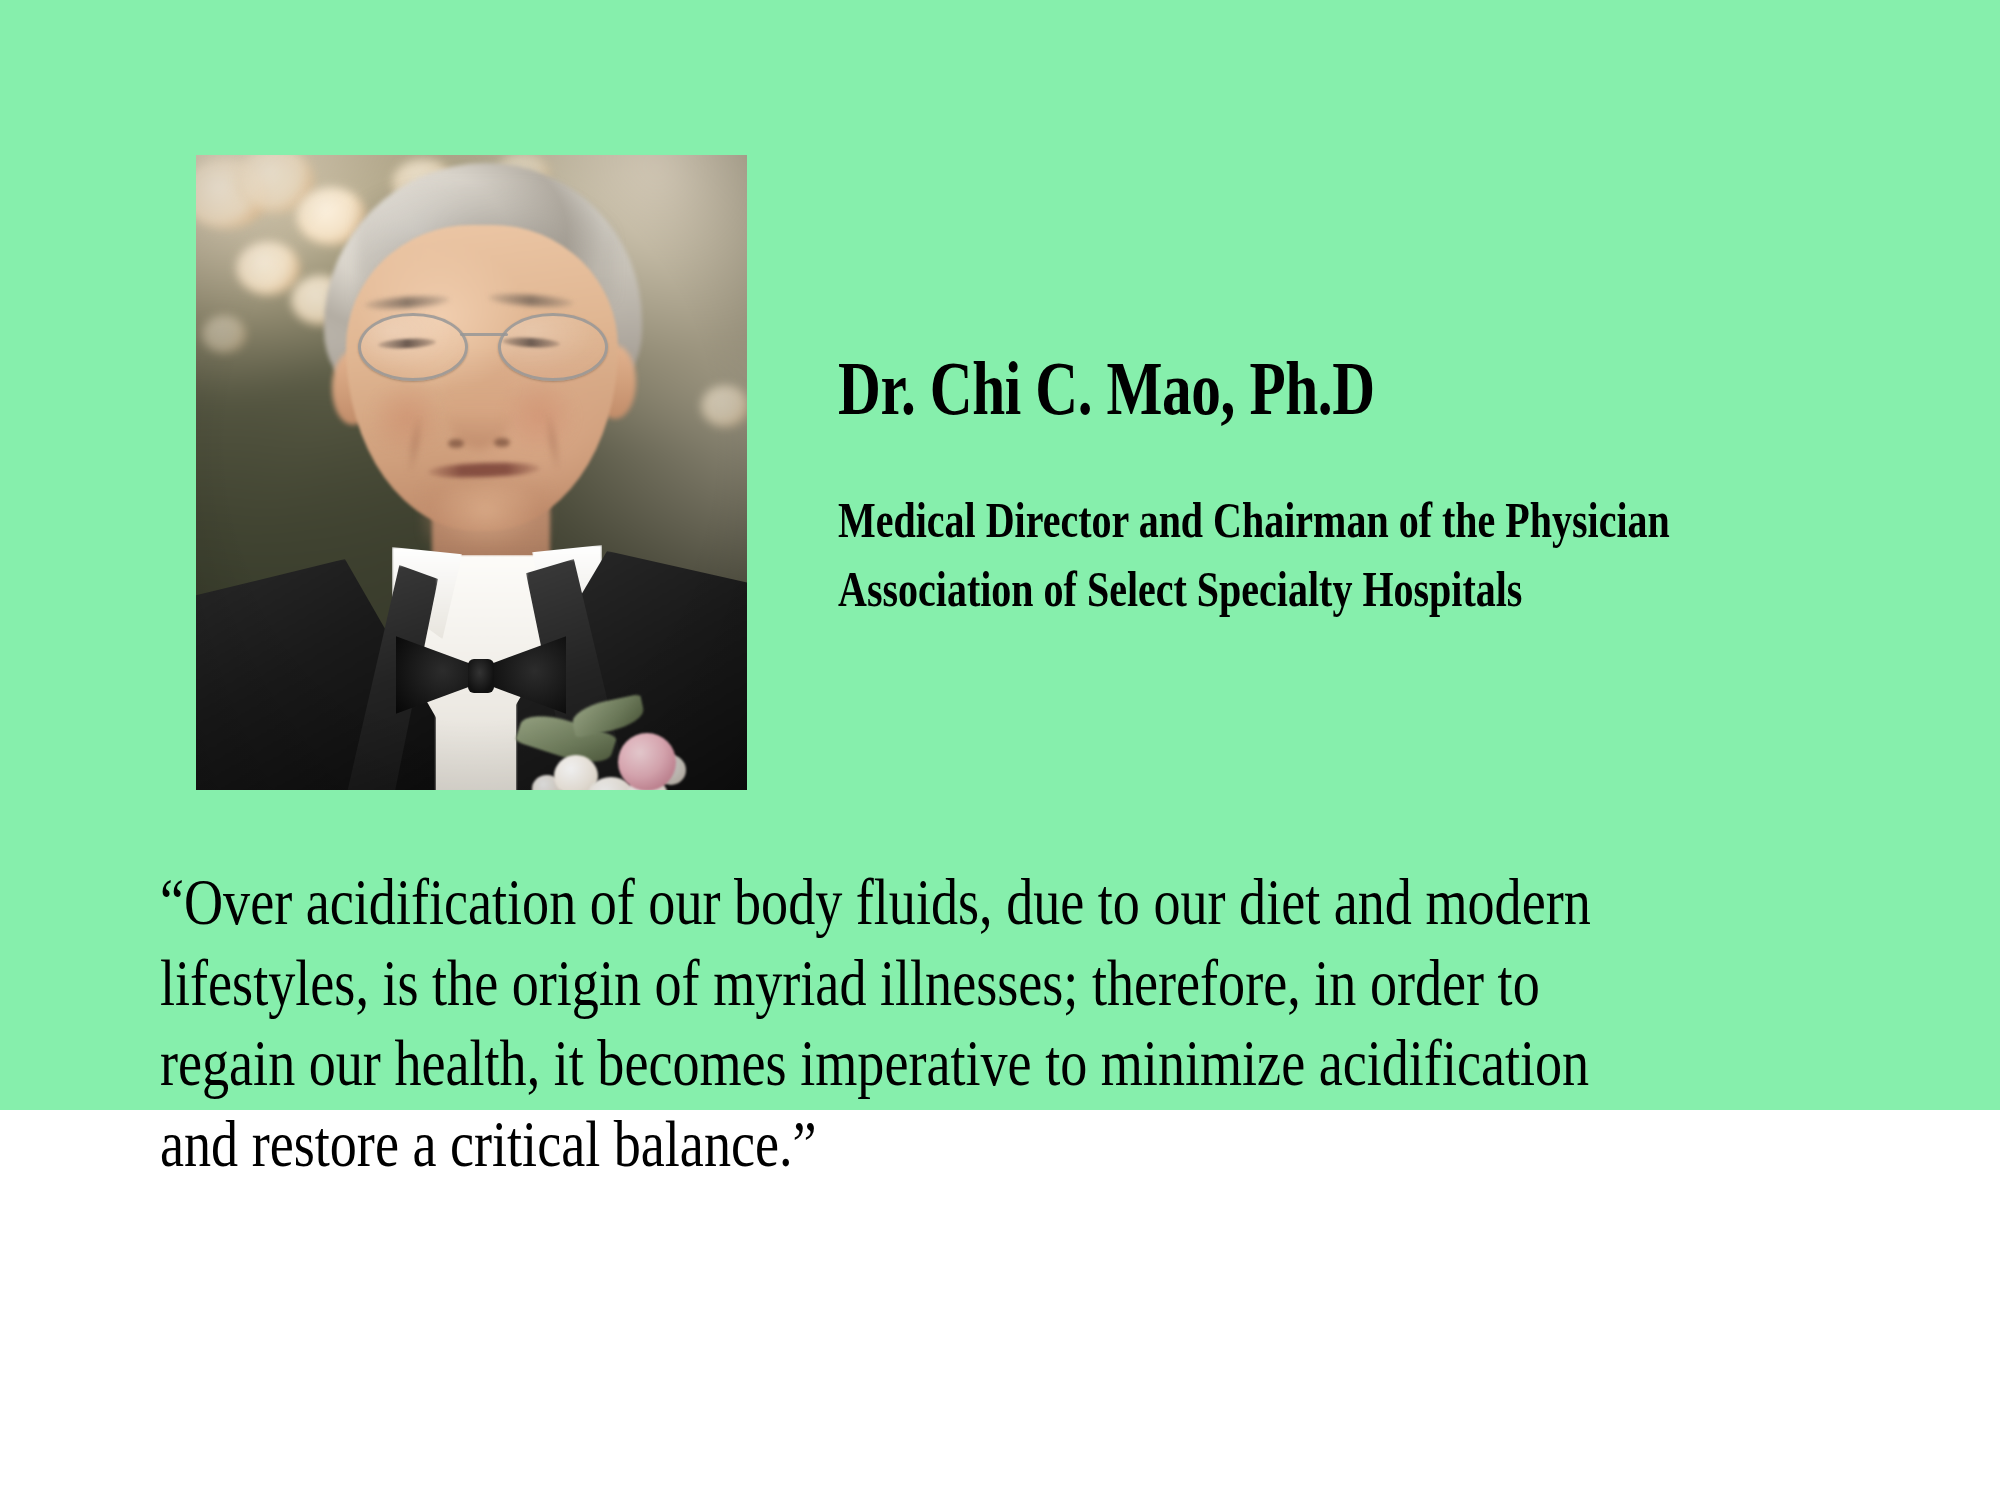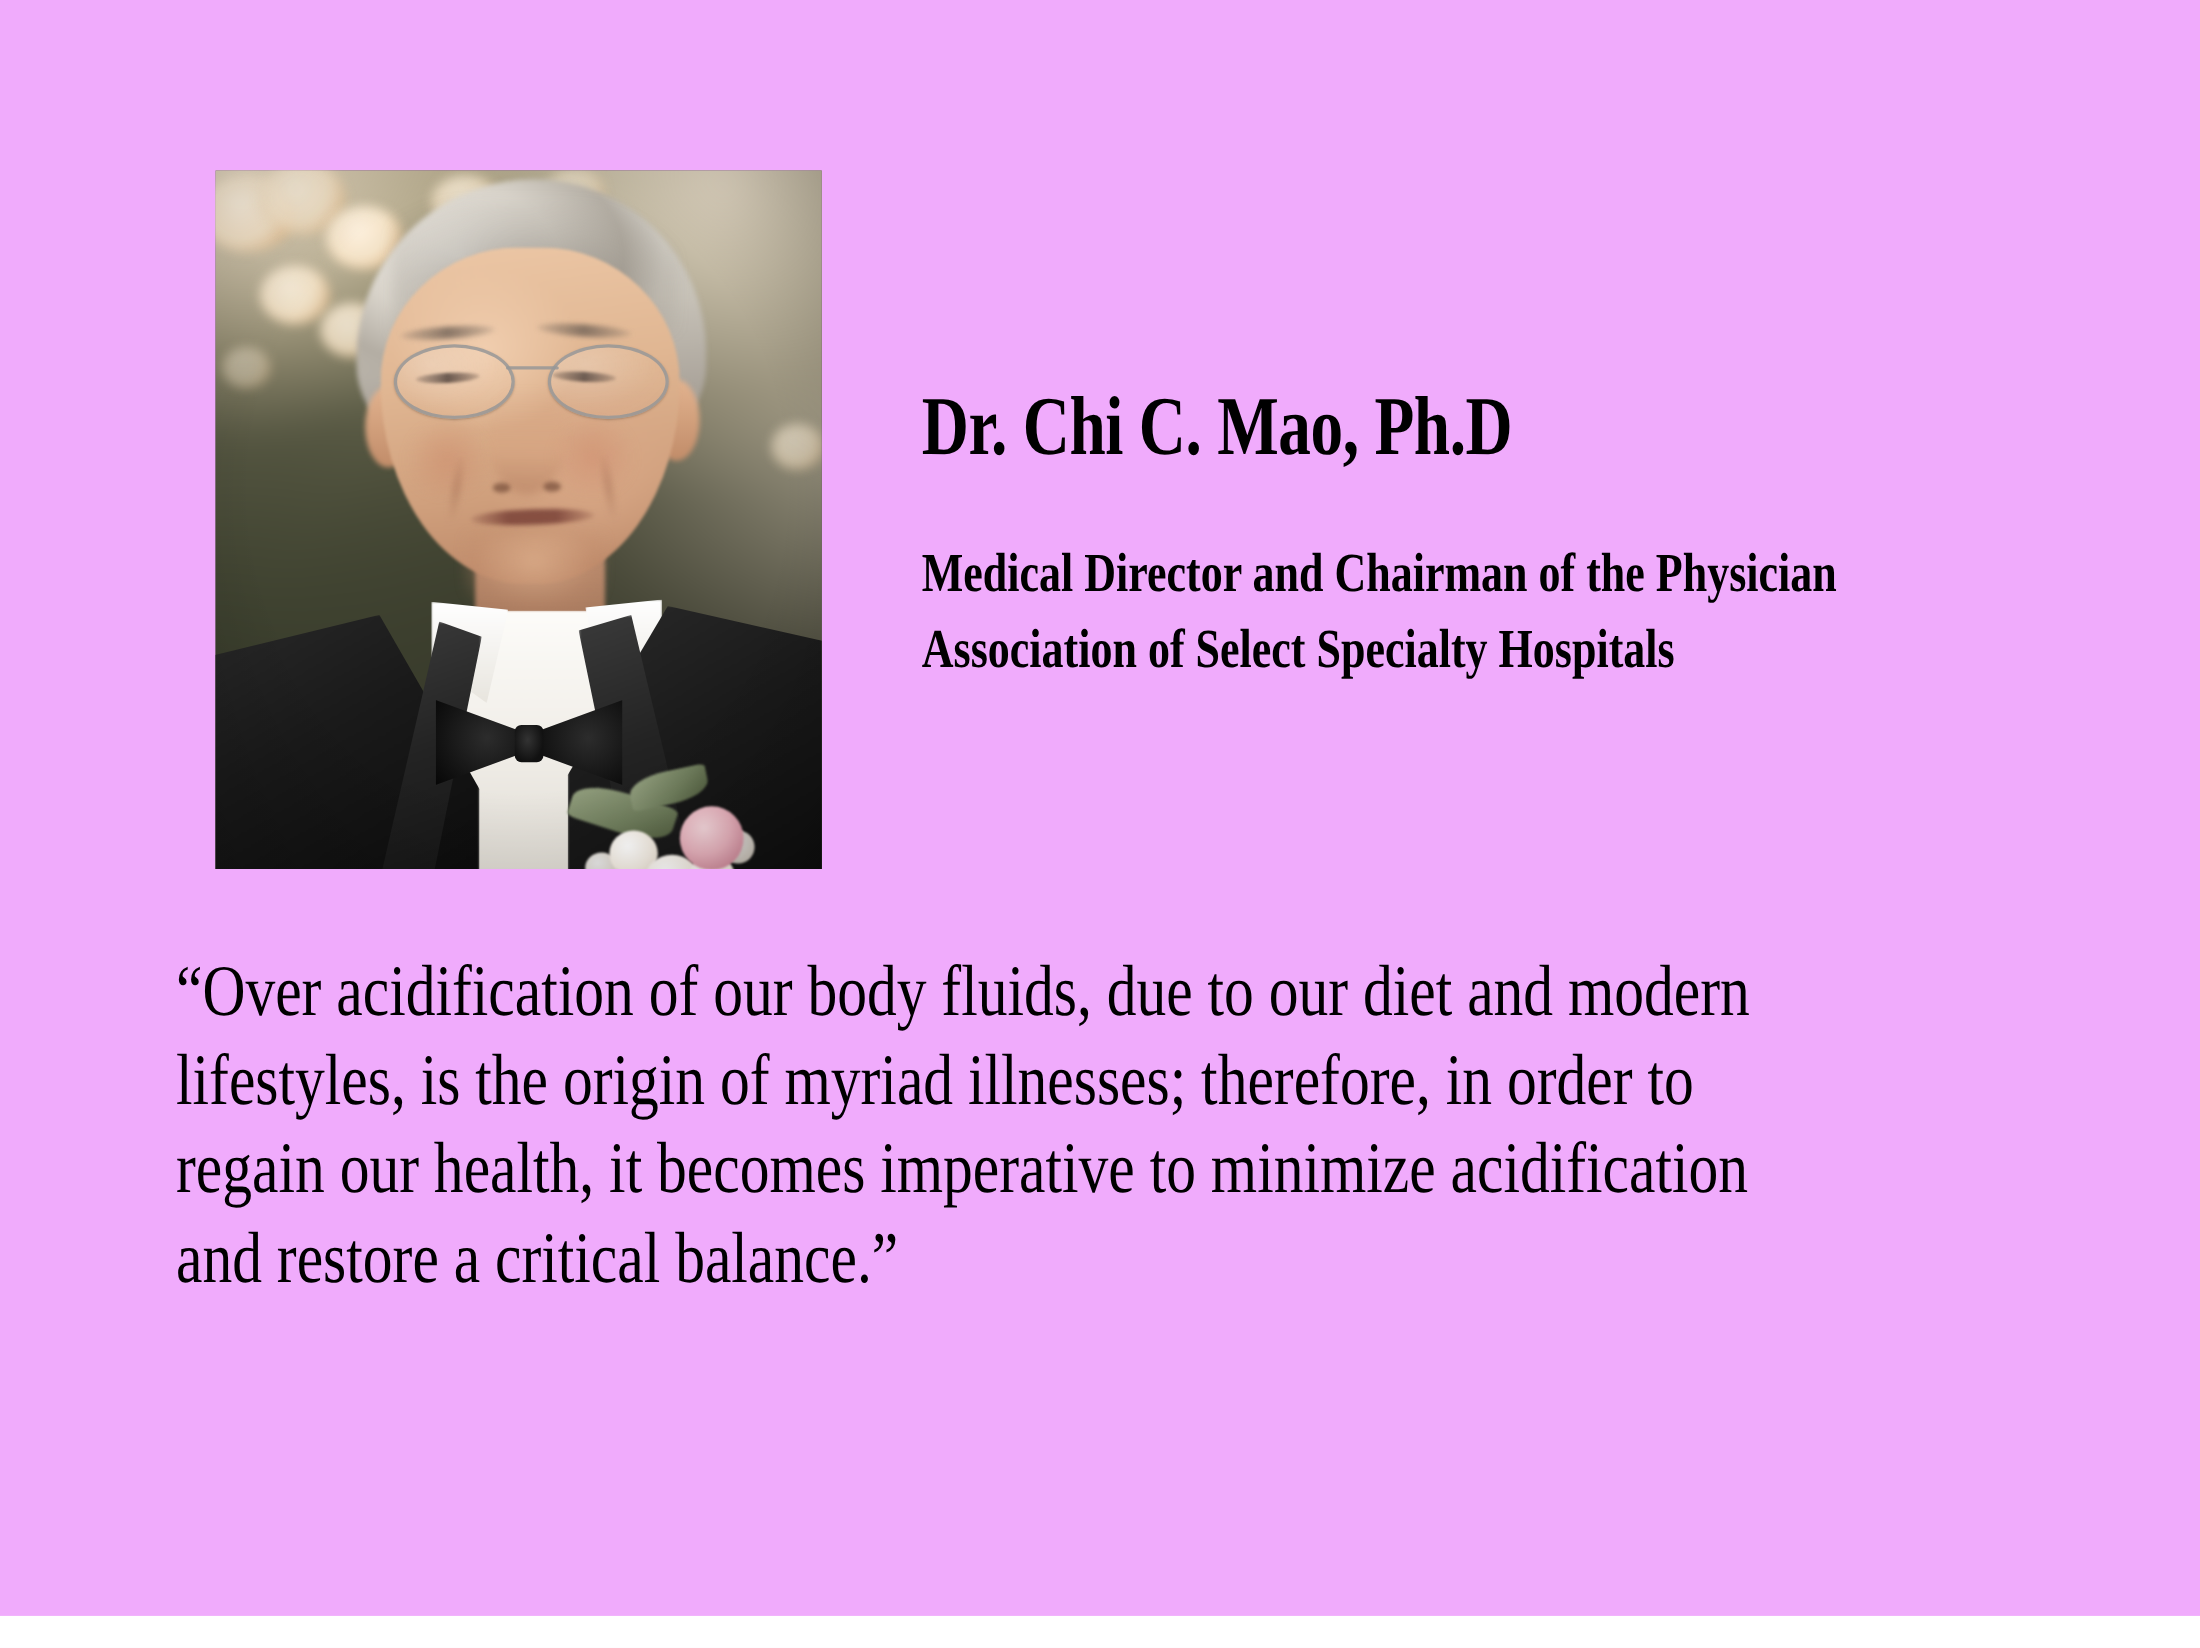--- a/index.html
+++ b/index.html
@@ -11,22 +11,22 @@
   body {
     width: 2000px;
     height: 1498px;
     overflow: hidden;
     font-family: "Liberation Serif", "DejaVu Serif", serif;
     color: #000000;
   }
   .slide {
     position: relative;
     width: 2000px;
-    height: 1469px;
-    background: #f0abfc;
+    height: 1110px;
+    background: #86efac;
     text-decoration: underline;
   }
 
   
   .photo-frame {
     position: absolute;
     left: 196px;
     top: 155px;
     width: 551px;
     height: 635px;

